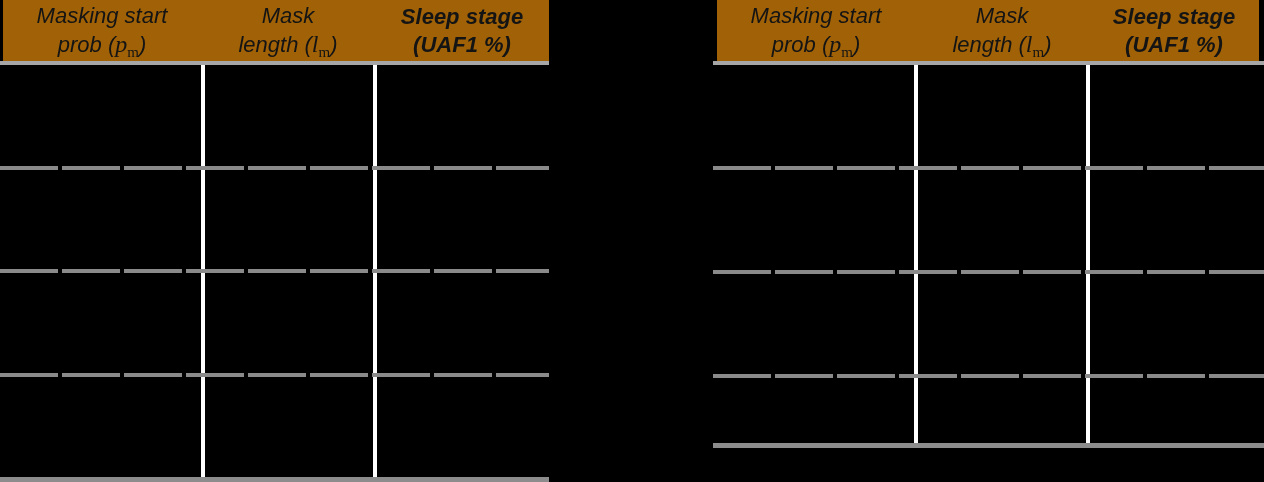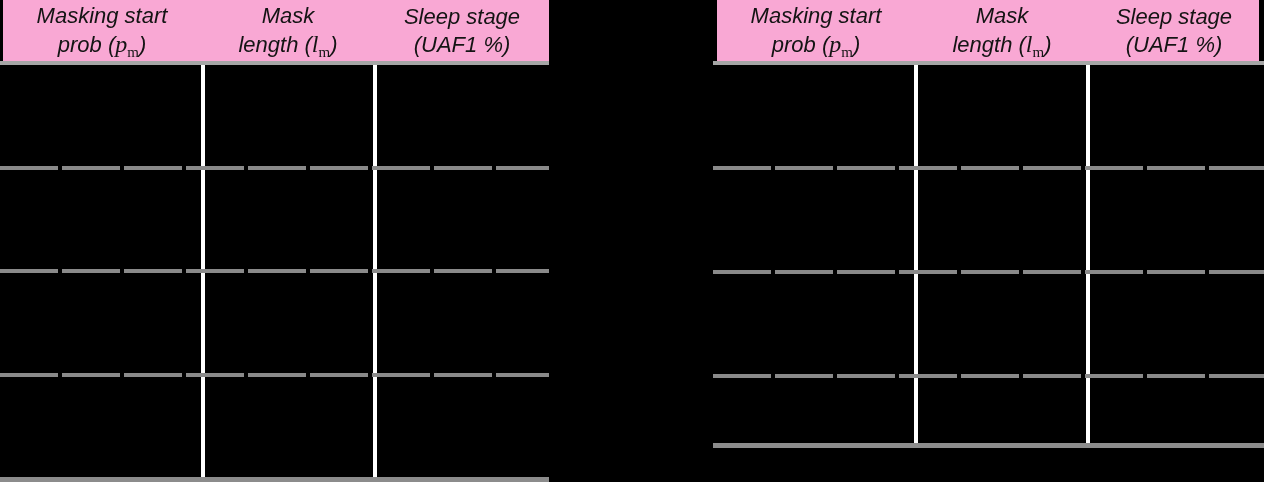--- a/index.html
+++ b/index.html
@@ -11,40 +11,40 @@
     font-family: "Liberation Sans", sans-serif;
   }
 
   .table-wrap { position: absolute; top: 0; height: 482px; }
   #table-left  { left: 0;    width: 549px; }
   #table-right { left: 713px; width: 551px; }
 
   
   .thead {
     position: absolute; top: 0; height: 61px;
-    background: #f9a8d4;
+    background: #a16207;
     display: flex;
   }
   #table-left  .thead { left: 3px; right: 0; }
   #table-right .thead { left: 4px; right: 5px; }
 
   .hcell {
     display: flex; flex-direction: column;
     justify-content: center; align-items: center;
     text-align: center;
     font-style: italic;
     font-size: 22px;
     line-height: 28px;
     color: #141414;
     padding-top: 1px;
     box-sizing: border-box;
   }
   .hcell.c1 { width: 198px; }
   .hcell.c2 { width: 174px; }
-  .hcell.c3 { flex: 1; }
+  .hcell.c3 { flex: 1; font-weight: bold; }
 
   .hline { white-space: nowrap; }
 
   .mvar {
     font-family: "Liberation Serif", "DejaVu Serif", serif;
     font-style: italic;
     font-size: 24px;
   }
   .msub {
     font-family: "Liberation Serif", "DejaVu Serif", serif;

